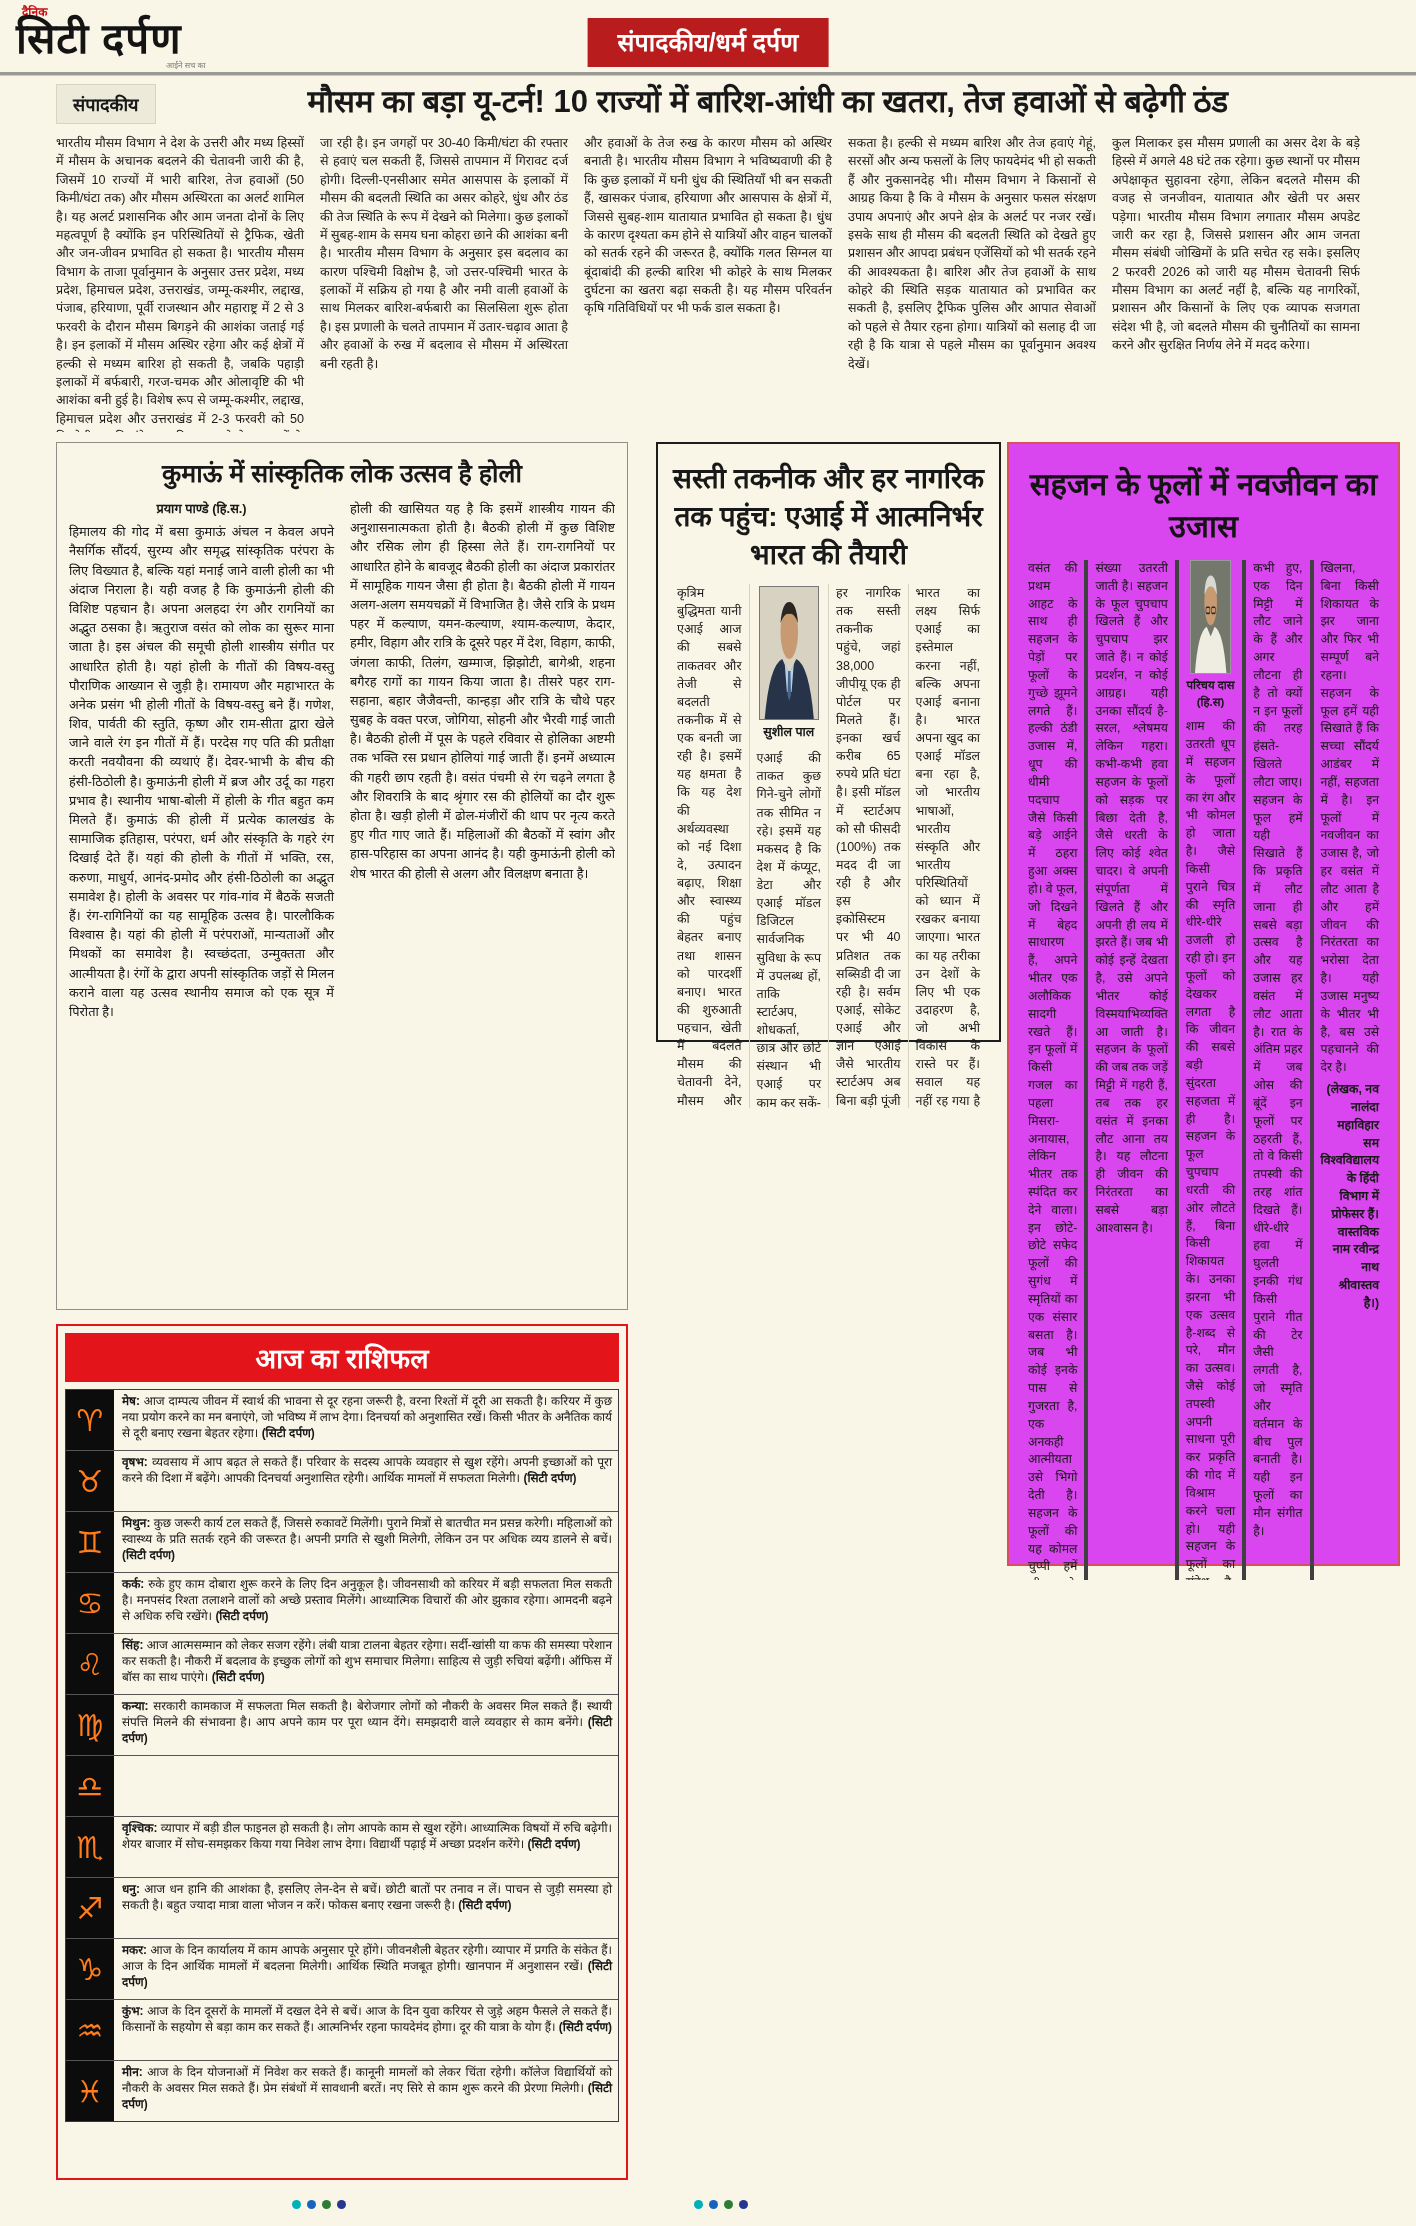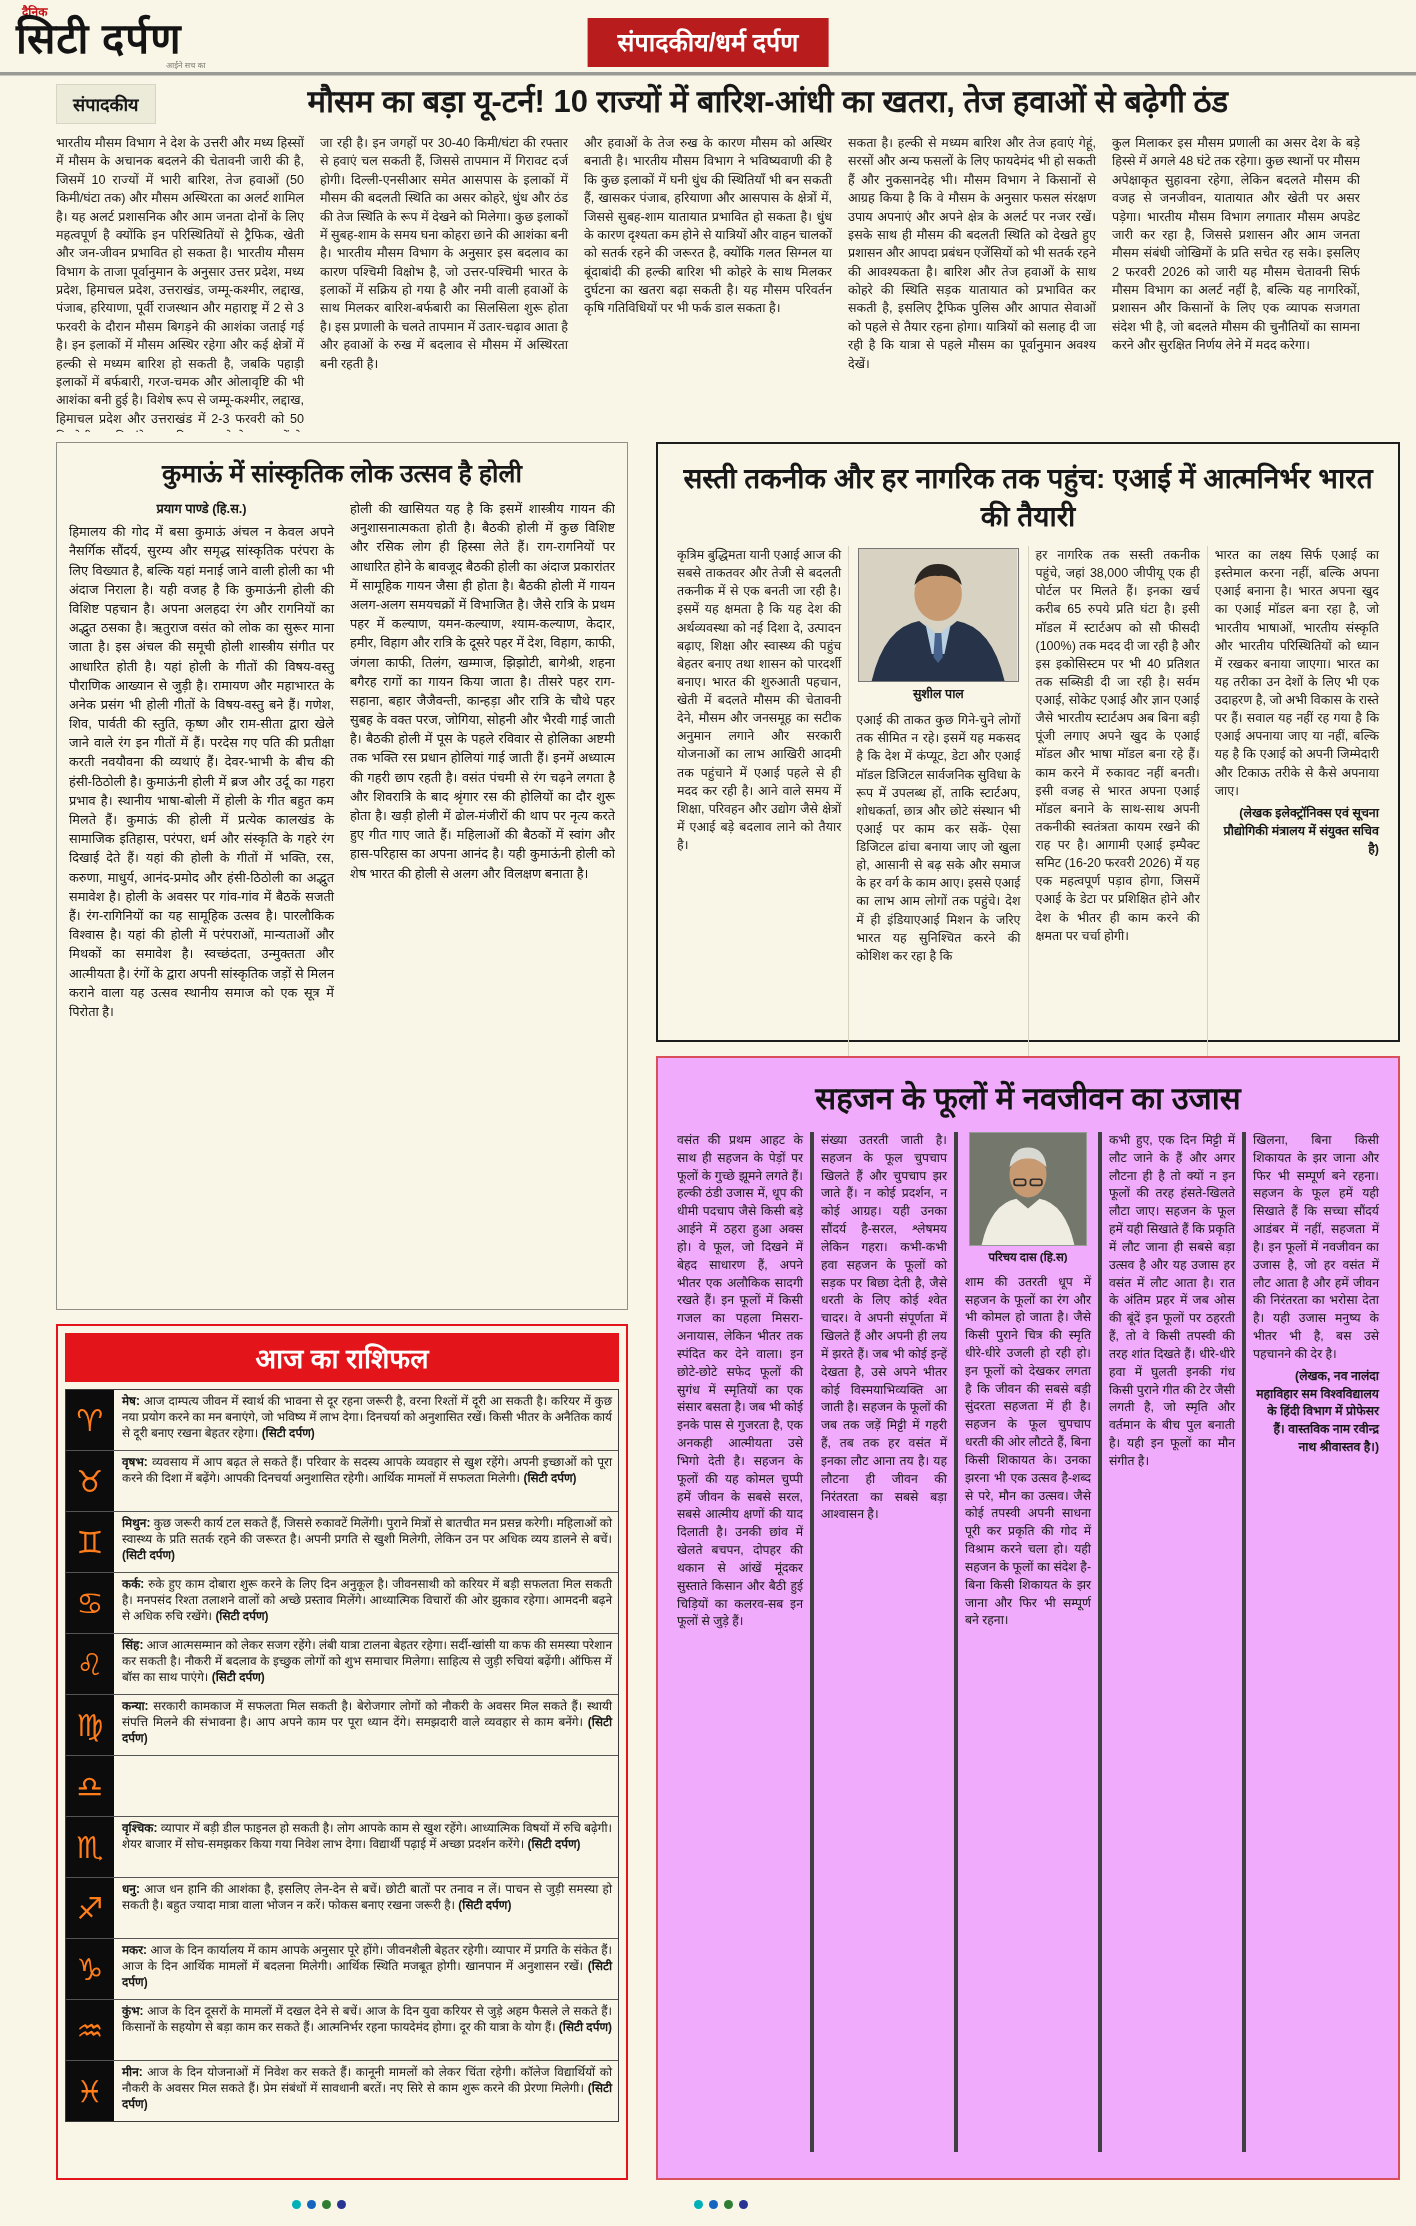--- a/index.html
+++ b/index.html
@@ -23,21 +23,21 @@
   .ed-head{display:flex;align-items:flex-start;gap:20px;margin-bottom:10px;}
   .ed-label{background:#ecead f;background:#ecead9;border:1px solid #d7d4c4;font-size:18px;font-weight:bold;
         padding:7px 16px;white-space:nowrap;}
   .ed-headline{flex:1;text-align:center;font-size:31px;font-weight:900;line-height:1.15;margin:0;}
   .ed-body{display:flex;gap:16px;height:298px;overflow:hidden;}
   .col{flex:1;font-size:12.6px;line-height:1.46;text-align:justify;}
   .col p{margin:0;}
   
   .mid{display:flex;gap:28px;margin:4px 16px 0 56px;align-items:flex-start;}
   .left-rail{width:572px;flex:none;display:flex;flex-direction:column;gap:14px;}
-  .right-rail{flex:1;display:flex;flex-direction:column;gap:14px;}
+  .right-rail{flex:1;display:flex;gap:6px;}
   
   .holi-box{border:1px solid #8f8f8a;padding:12px 12px;height:868px;box-sizing:border-box;}
   .holi-headline{text-align:center;font-size:25px;font-weight:900;margin:0 0 10px;}
   .holi-cols{display:flex;gap:16px;height:790px;overflow:hidden;}
   .holi-col{flex:1;font-size:12.8px;line-height:1.5;text-align:justify;}
   .byline{font-weight:bold;text-align:center;margin-bottom:4px;}
   
   .rash-box{border:2px solid #e3151b;height:856px;box-sizing:border-box;overflow:hidden;}
   .rash-title{background:#e3151b;color:#fff;text-align:center;font-size:27px;font-weight:bold;padding:6px 0;margin:7px;}
   .rash-rows{margin:0 7px 7px;border:1px solid #3a3a3a;}
@@ -51,21 +51,21 @@
   .ai-box{border:2px solid #1d1d1d;padding:10px 12px;height:600px;box-sizing:border-box;}
   .ai-headline{text-align:center;font-size:28px;font-weight:900;margin:4px 0 12px;}
   .ai-cols{display:flex;height:524px;overflow:hidden;}
   .ai-col{flex:1;font-size:12.5px;line-height:1.45;text-align:justify;padding:0 7px;}
   .ai-col:not(:first-child){border-left:1px solid #d6d2c0;}
   .author-photo{border:1px solid #777;height:132px;margin:2px 2px 3px;}
   .author-photo svg{display:block;width:100%;height:100%;}
   .photo-caption{text-align:center;font-size:12.5px;font-weight:bold;margin-bottom:8px;}
   .footer-note{font-weight:bold;text-align:right;margin-top:4px;}
   
-  .sah-box{border:2px solid #d94f5c;background:#f0abfc;padding:10px 12px;height:1124px;box-sizing:border-box;}
+  .sah-box{border:2px solid #d94f5c;background:#d946ef;padding:10px 12px;height:1124px;box-sizing:border-box;}
   .sah-headline{text-align:center;font-size:31px;font-weight:900;margin:8px 0 14px;color:#141414;}
   .sah-cols{display:flex;height:1020px;overflow:hidden;}
   .sah-col{flex:1;font-size:12.3px;line-height:1.45;text-align:justify;padding:0 7px;}
   .sah-col:not(:first-child){border-left:4px solid #404040;}
   .sah-photo{border:1px solid #999;height:112px;margin:0 4px 3px;}
   .sah-photo svg{display:block;width:100%;height:100%;}
   
   .page-footer{position:absolute;bottom:12px;left:0;right:0;height:14px;}
   .dots{position:absolute;display:flex;gap:6px;}
   .dots.g1{left:292px;} .dots.g2{left:694px;}

